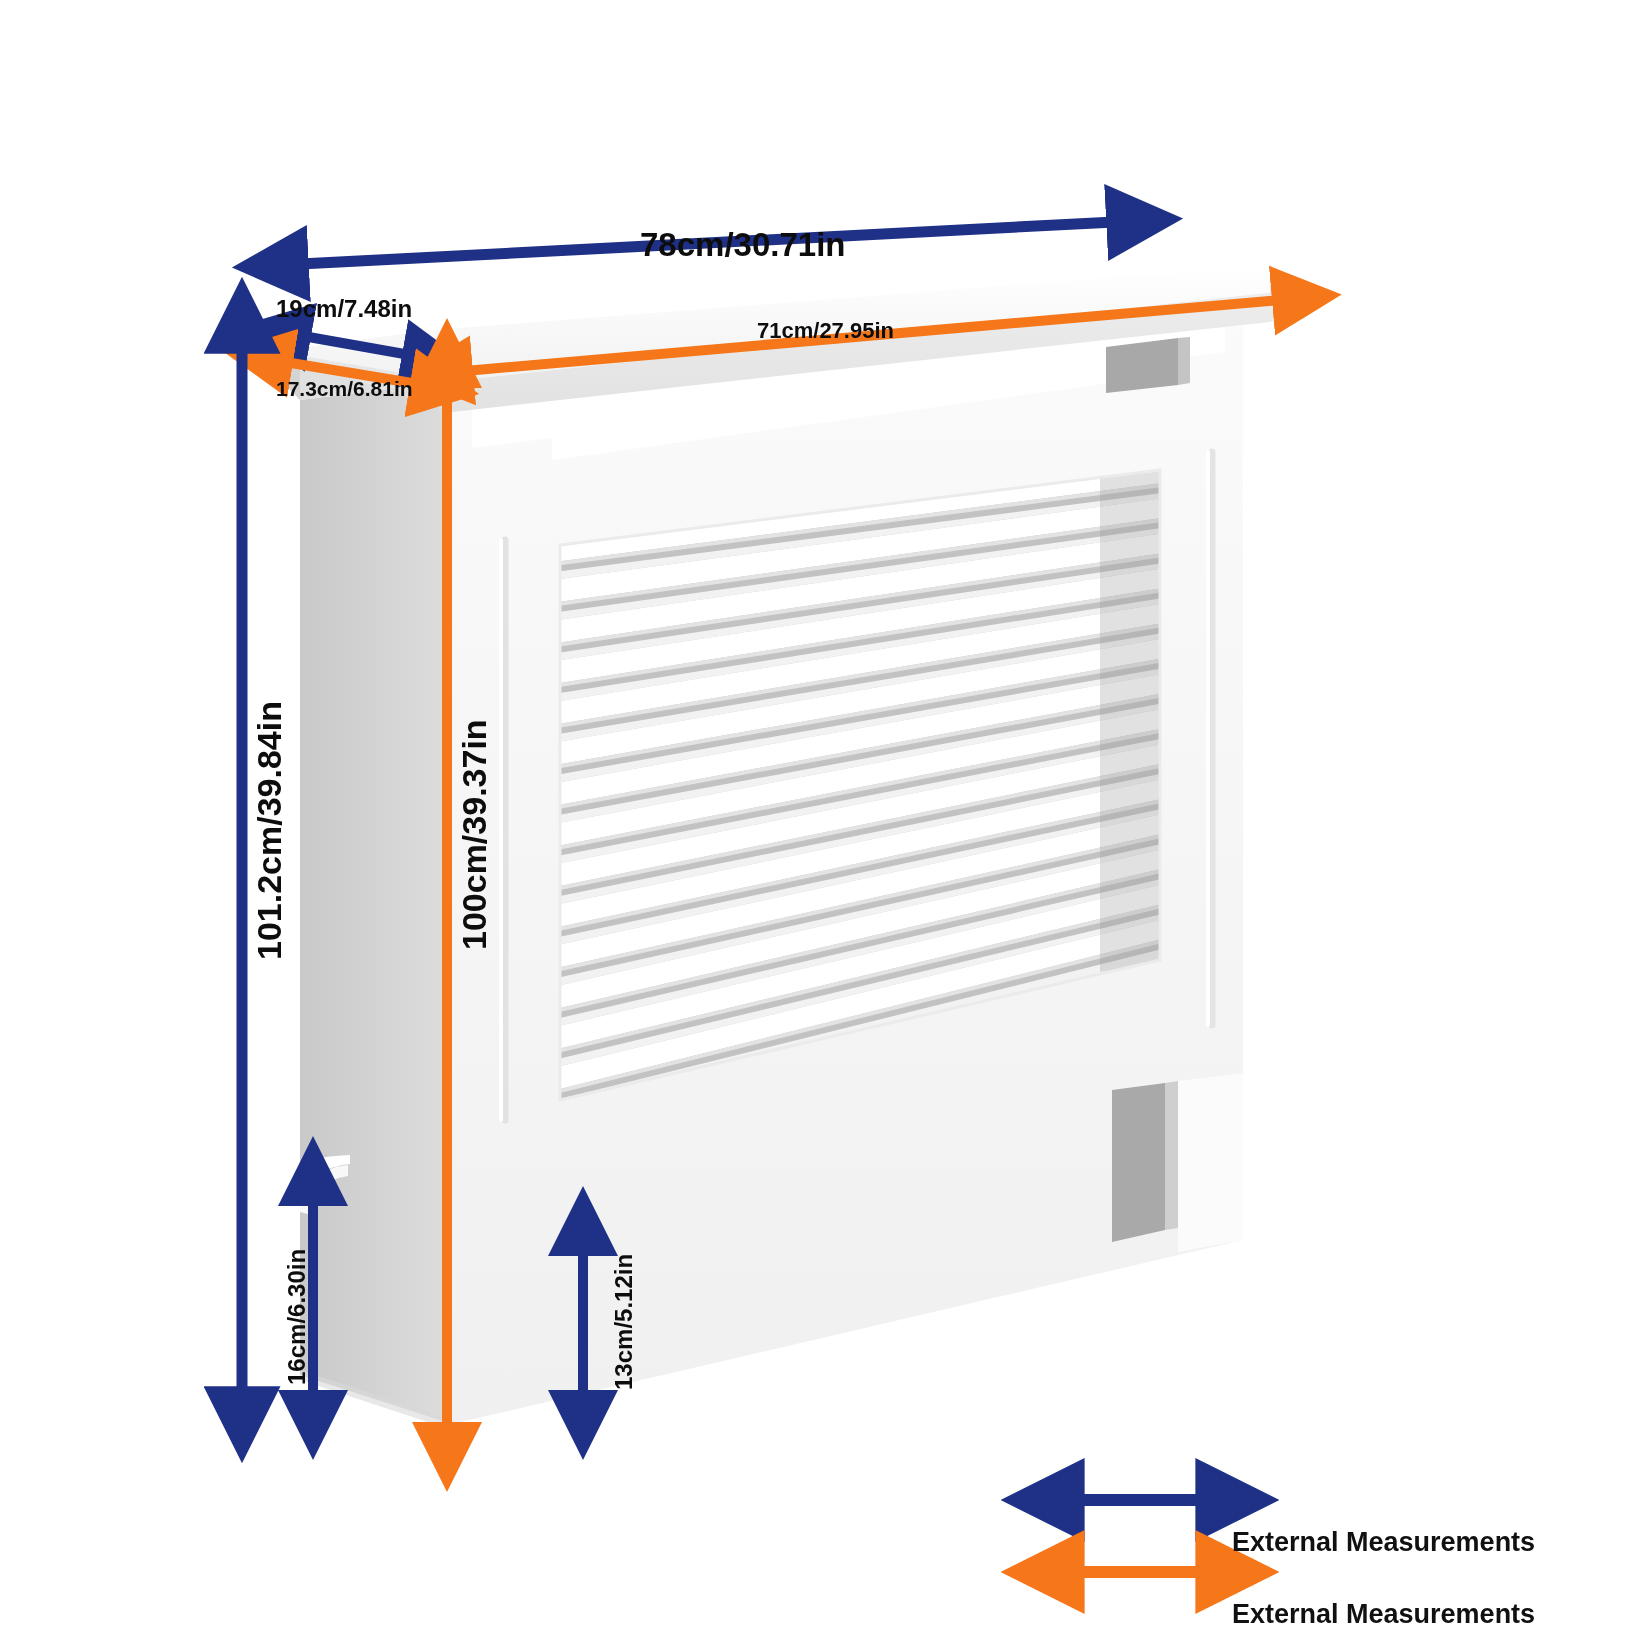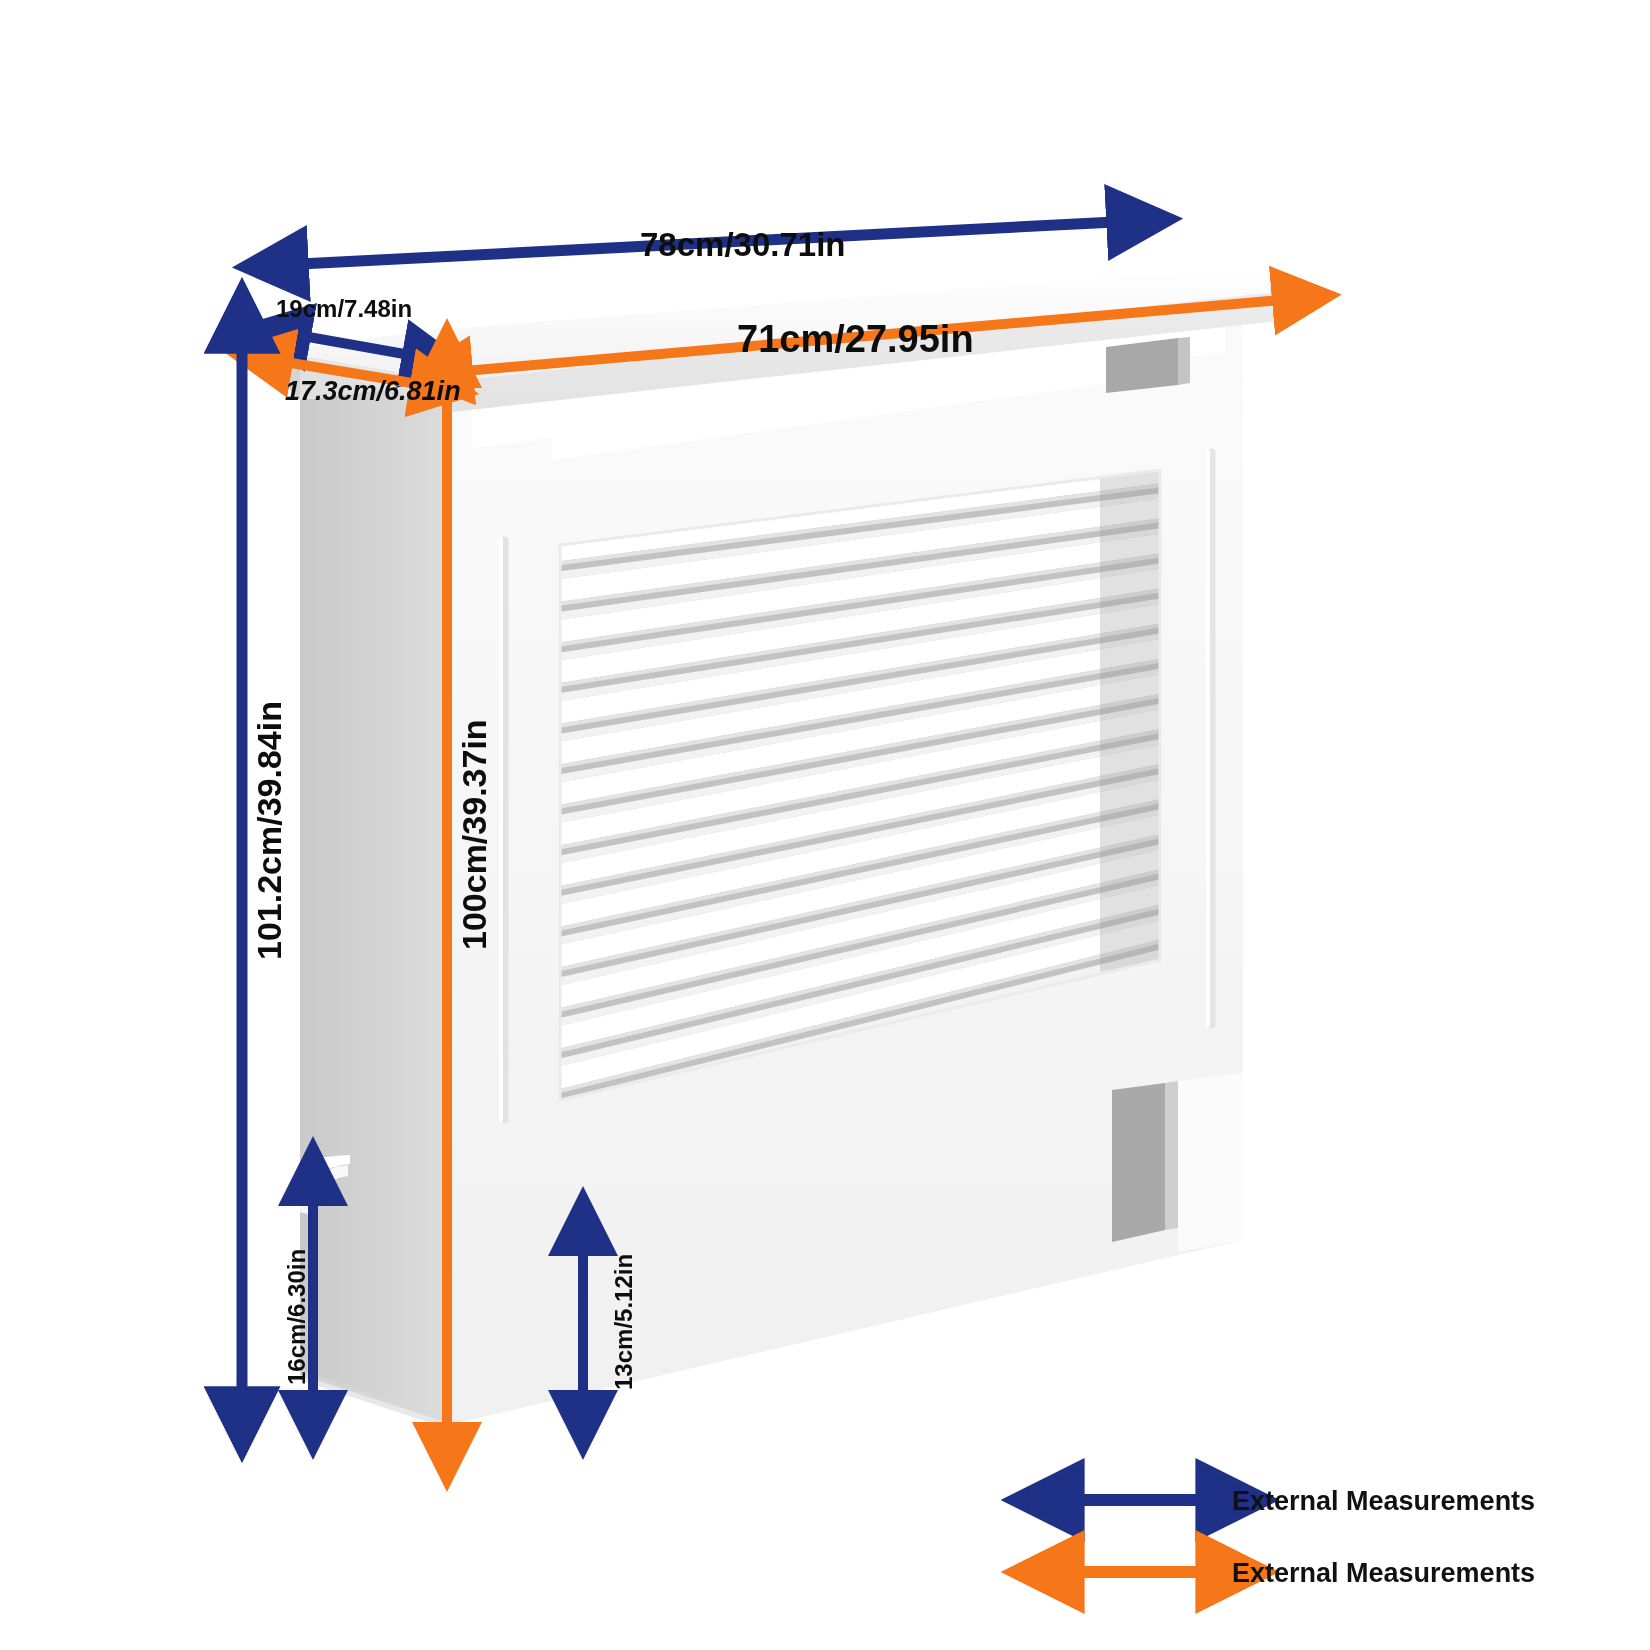--- a/index.html
+++ b/index.html
@@ -3,21 +3,21 @@
 <meta charset="utf-8">
 <style>
   html,body{margin:0;padding:0;background:#ffffff;}
   body{width:1650px;height:1650px;position:relative;overflow:hidden;
        font-family:"Liberation Sans",sans-serif;}
   #stage{position:absolute;inset:0;width:1458px;height:1650px;}
   svg.layer{position:absolute;left:0;top:0;width:1650px;height:1650px;overflow:visible;}
   .dimlabel{position:absolute;font-family:"Liberation Sans",sans-serif;
             font-weight:bold;color:#0d0d0d;white-space:nowrap;line-height:1;}
   .legend-label{position:absolute;font-family:"Liberation Sans",sans-serif;
-                font-weight:bold;font-size:27px;color:#111;white-space:nowrap;}
+                font-weight:bold;font-size:27px;color:#111;white-space:nowrap;margin-top:41px;}
   .rot{transform-origin:0 0;}
 </style>
 </head>
 <body>
 
 <div id="stage">
 
   <svg class="layer" viewBox="0 0 1650 1650">
     <defs>
       <linearGradient id="gFront" x1="0" y1="0" x2="0" y2="1">
@@ -194,25 +194,25 @@
     <g>
       <line x1="1075" y1="1500" x2="1205" y2="1500" stroke="#1F3087" stroke-width="12" marker-start="url(#exH-s)" marker-end="url(#exH-e)"></line>
     </g>
     <g>
       <line x1="1075" y1="1572" x2="1205" y2="1572" stroke="#F5771A" stroke-width="12" marker-start="url(#inH-s)" marker-end="url(#inH-e)"></line>
     </g>
   </svg>
 
   <div class="dimlabel" style="left:640px;top:228px;font-size:33px;">78cm/30.71in</div>
 
-  <div class="dimlabel" style="left:737px;top:320px;font-size:38px;">71cm/27.95in</div>
+  <div class="dimlabel" style="left:757px;top:320px;font-size:22px;">71cm/27.95in</div>
 
   <div class="dimlabel" style="left:276px;top:297px;font-size:24px;">19cm/7.48in</div>
 
-  <div class="dimlabel" style="left:285px;top:378px;font-size:27px;font-style:italic;">17.3cm/6.81in</div>
+  <div class="dimlabel" style="left:276px;top:378px;font-size:21px;">17.3cm/6.81in</div>
 
   <div class="dimlabel rot" style="left:252px;top:960px;font-size:34px;transform:rotate(-90deg);">101.2cm/39.84in</div>
 
   <div class="dimlabel rot" style="left:457px;top:950px;font-size:34px;transform:rotate(-90deg);">100cm/39.37in</div>
 
   <div class="dimlabel rot" style="left:285px;top:1385px;font-size:24px;transform:rotate(-90deg);">16cm/6.30in</div>
 
   <div class="dimlabel rot" style="left:612px;top:1390px;font-size:24px;transform:rotate(-90deg);">13cm/5.12in</div>
 
   <div>

